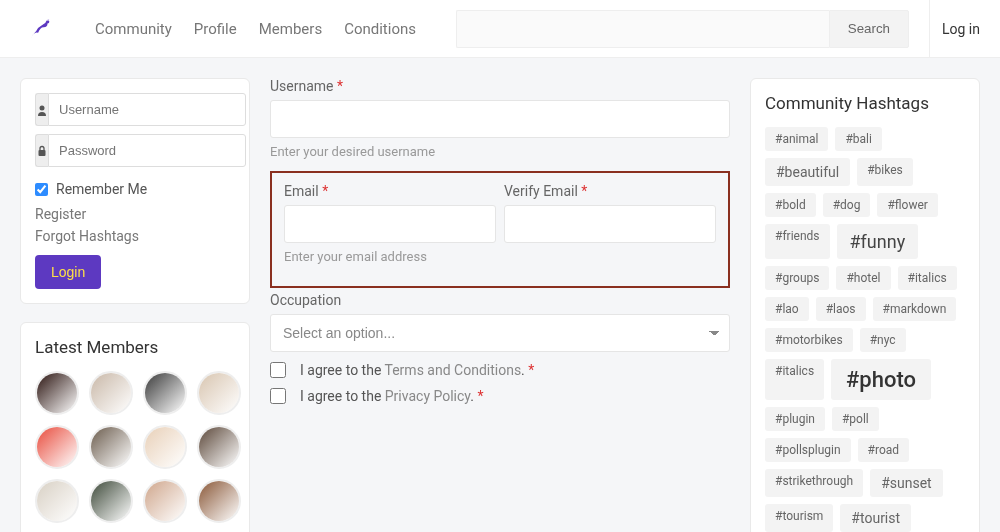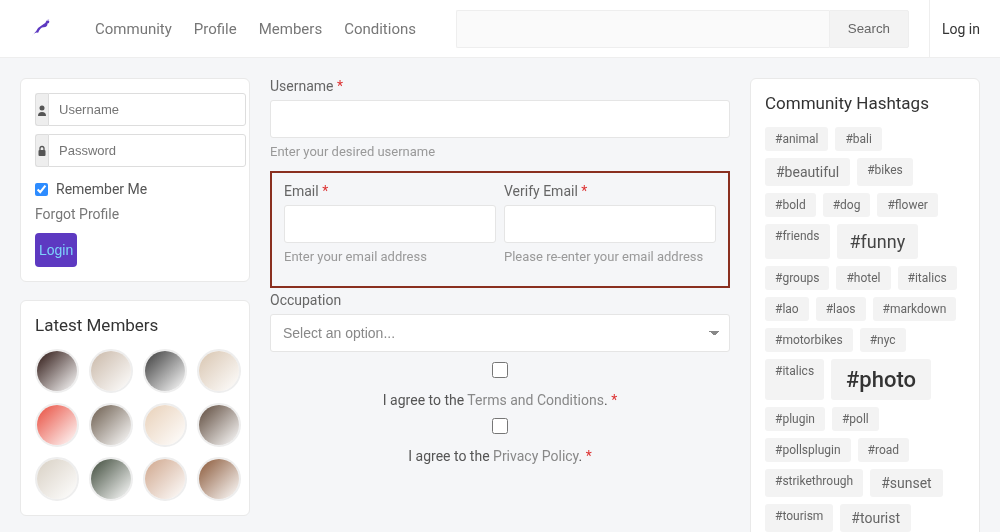--- a/index.html
+++ b/index.html
@@ -20,35 +20,35 @@
 .col-right { width: 230px; flex-shrink: 0; }
 
 .card { background: #fff; border: 1px solid #e9e9e9; border-radius: 6px; padding: 14px; margin-bottom: 18px; }
 
 .login-box .igroup { display: flex; margin-bottom: 8px; }
 .login-box .ibox { width: 28px; background: #eee; display: flex; align-items: center; justify-content: center; border: 1px solid #ddd; border-right: none; border-radius: 3px 0 0 3px; }
 .login-box input[type=text], .login-box input[type=password] { flex: 1; border: 1px solid #ddd; padding: 8px 10px; font-size: 13px; border-radius: 0 3px 3px 0; }
 .remember { display: flex; align-items: center; gap: 8px; padding: 6px 0; color: #555; }
 .remember input { accent-color: #2d8cff; }
 .link-plain { display: block; color: #777; padding: 3px 0; text-decoration: none; font-size: 14px; }
-.btn-login { background: #5d39c1; color: #7dd3fc; border: none; padding: 9px 4px; border-radius: 4px; margin-top: 8px; cursor: pointer; font-size: 14px; }
+.btn-login { background: #5d39c1; color: #fde047; border: none; padding: 9px 16px; border-radius: 4px; margin-top: 8px; cursor: pointer; font-size: 14px; }
 
 .section-title { font-size: 17px; font-weight: 400; color: #333; margin-bottom: 14px; }
 .avatars { display: grid; grid-template-columns: repeat(4, 1fr); gap: 10px; }
 .avatar { width: 44px; height: 44px; border-radius: 50%; border: 2px solid #eee; overflow: hidden; }
 .avatar .fill { width: 100%; height: 100%; }
 
 .form-row { display: flex; gap: 8px; margin-bottom: 8px; }
 .form-col { flex: 1; }
 .flabel { display: block; font-size: 14px; color: #666; margin-bottom: 6px; }
 .req { color: #d33; }
 .finput, .fselect { width: 100%; border: 1px solid #e5e5e5; padding: 10px 12px; font-size: 14px; border-radius: 3px; background: #fff; }
 .fselect { color: #888; appearance: none; background-image: linear-gradient(45deg, transparent 50%, #888 50%), linear-gradient(135deg, #888 50%, transparent 50%); background-position: calc(100% - 15px) center, calc(100% - 10px) center; background-size: 5px 5px, 5px 5px; background-repeat: no-repeat; }
 .fhint { font-size: 13px; color: #999; margin-top: 6px; margin-bottom: 12px; }
-.check-row { display: flex; align-items: center; gap: 14px; margin: 10px 0; color: #555; flex-direction: column; }
+.check-row { display: flex; align-items: center; gap: 14px; margin: 10px 0; color: #555; }
 .check-row input { width: 16px; height: 16px; border: 1px solid #ccc; }
 .check-row a { color: #888; text-decoration: none; }
 
 .hl-box { border: 2px solid #8a2f1f; padding: 10px 12px 2px; margin-bottom: 4px; }
 
 .tags { display: flex; flex-wrap: wrap; gap: 7px; }
 .tag { background: #f3f3f3; color: #666; padding: 5px 10px; border-radius: 3px; font-size: 12px; }
 .tag.s2 { font-size: 14px; padding: 6px 11px; }
 .tag.s3 { font-size: 18px; padding: 7px 13px; color: #444; }
 .tag.s4 { font-size: 22px; padding: 8px 15px; color: #333; font-weight: 500; }
@@ -93,21 +93,22 @@
               <rect x="2.5" y="5" width="7" height="6" rx="1" fill="#555"></rect>
               <path d="M4 5 V3.5 Q4 1.5 6 1.5 Q8 1.5 8 3.5 V5" fill="none" stroke="#555" stroke-width="1.3"></path>
             </svg>
           </div>
         <input type="password" placeholder="Password" style="">
       </div>
       <label class="remember">
         <input type="checkbox" checked="" style="">
         <span>Remember Me</span>
       </label>
-      <a class="link-plain">Forgot Profile</a>
+      <a class="link-plain">Register</a>
+      <a class="link-plain">Forgot Hashtags</a>
       <button class="btn-login">Login</button>
     </div>
 
     <div class="card">
       <div class="section-title">Latest Members</div>
       <div class="avatars" id="avatars">
           <div class="avatar">
             <div class="fill" style="background:linear-gradient(135deg,#2b1410,#fff3)"></div>
           </div>
           <div class="avatar">
@@ -157,21 +158,20 @@
     <div class="hl-box">
       <div class="form-row">
         <div class="form-col">
           <label class="flabel"><span>Email</span> <span class="req">*</span></label>
           <input class="finput" type="text" style="">
           <div class="fhint">Enter your email address</div>
         </div>
         <div class="form-col">
           <label class="flabel"><span>Verify Email</span> <span class="req">*</span></label>
           <input class="finput" type="text" style="">
-          <div class="fhint">Please re-enter your email address</div>
         </div>
       </div>
     </div>
 
 
     <label class="flabel">Occupation</label>
     <select class="fselect">
       <option>Select an option...</option>
     </select>
 

